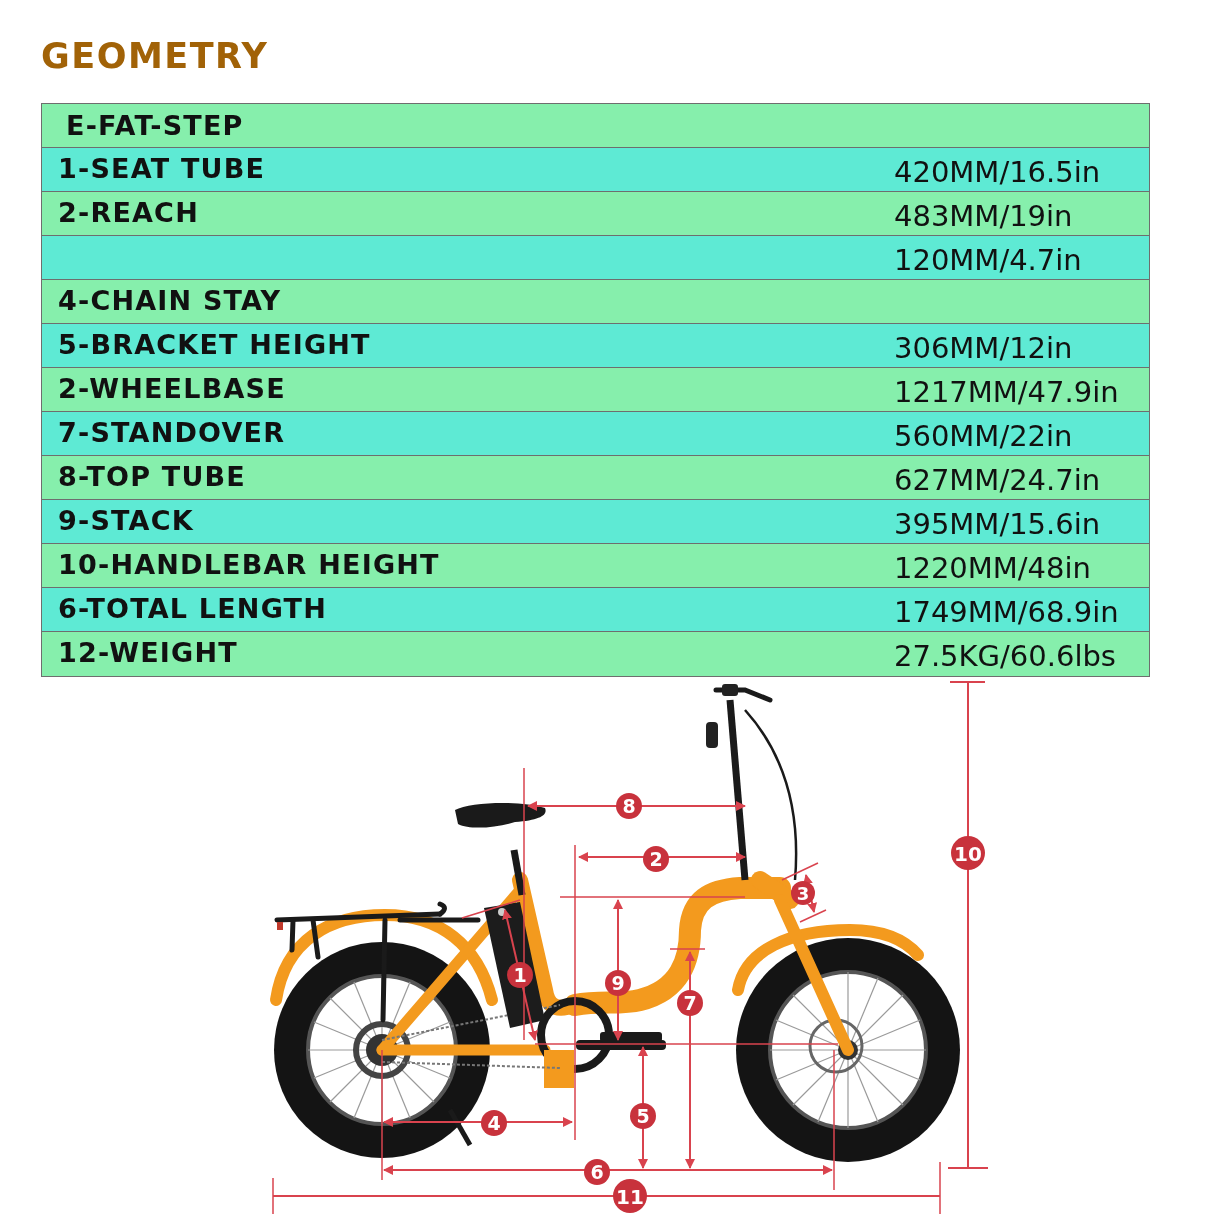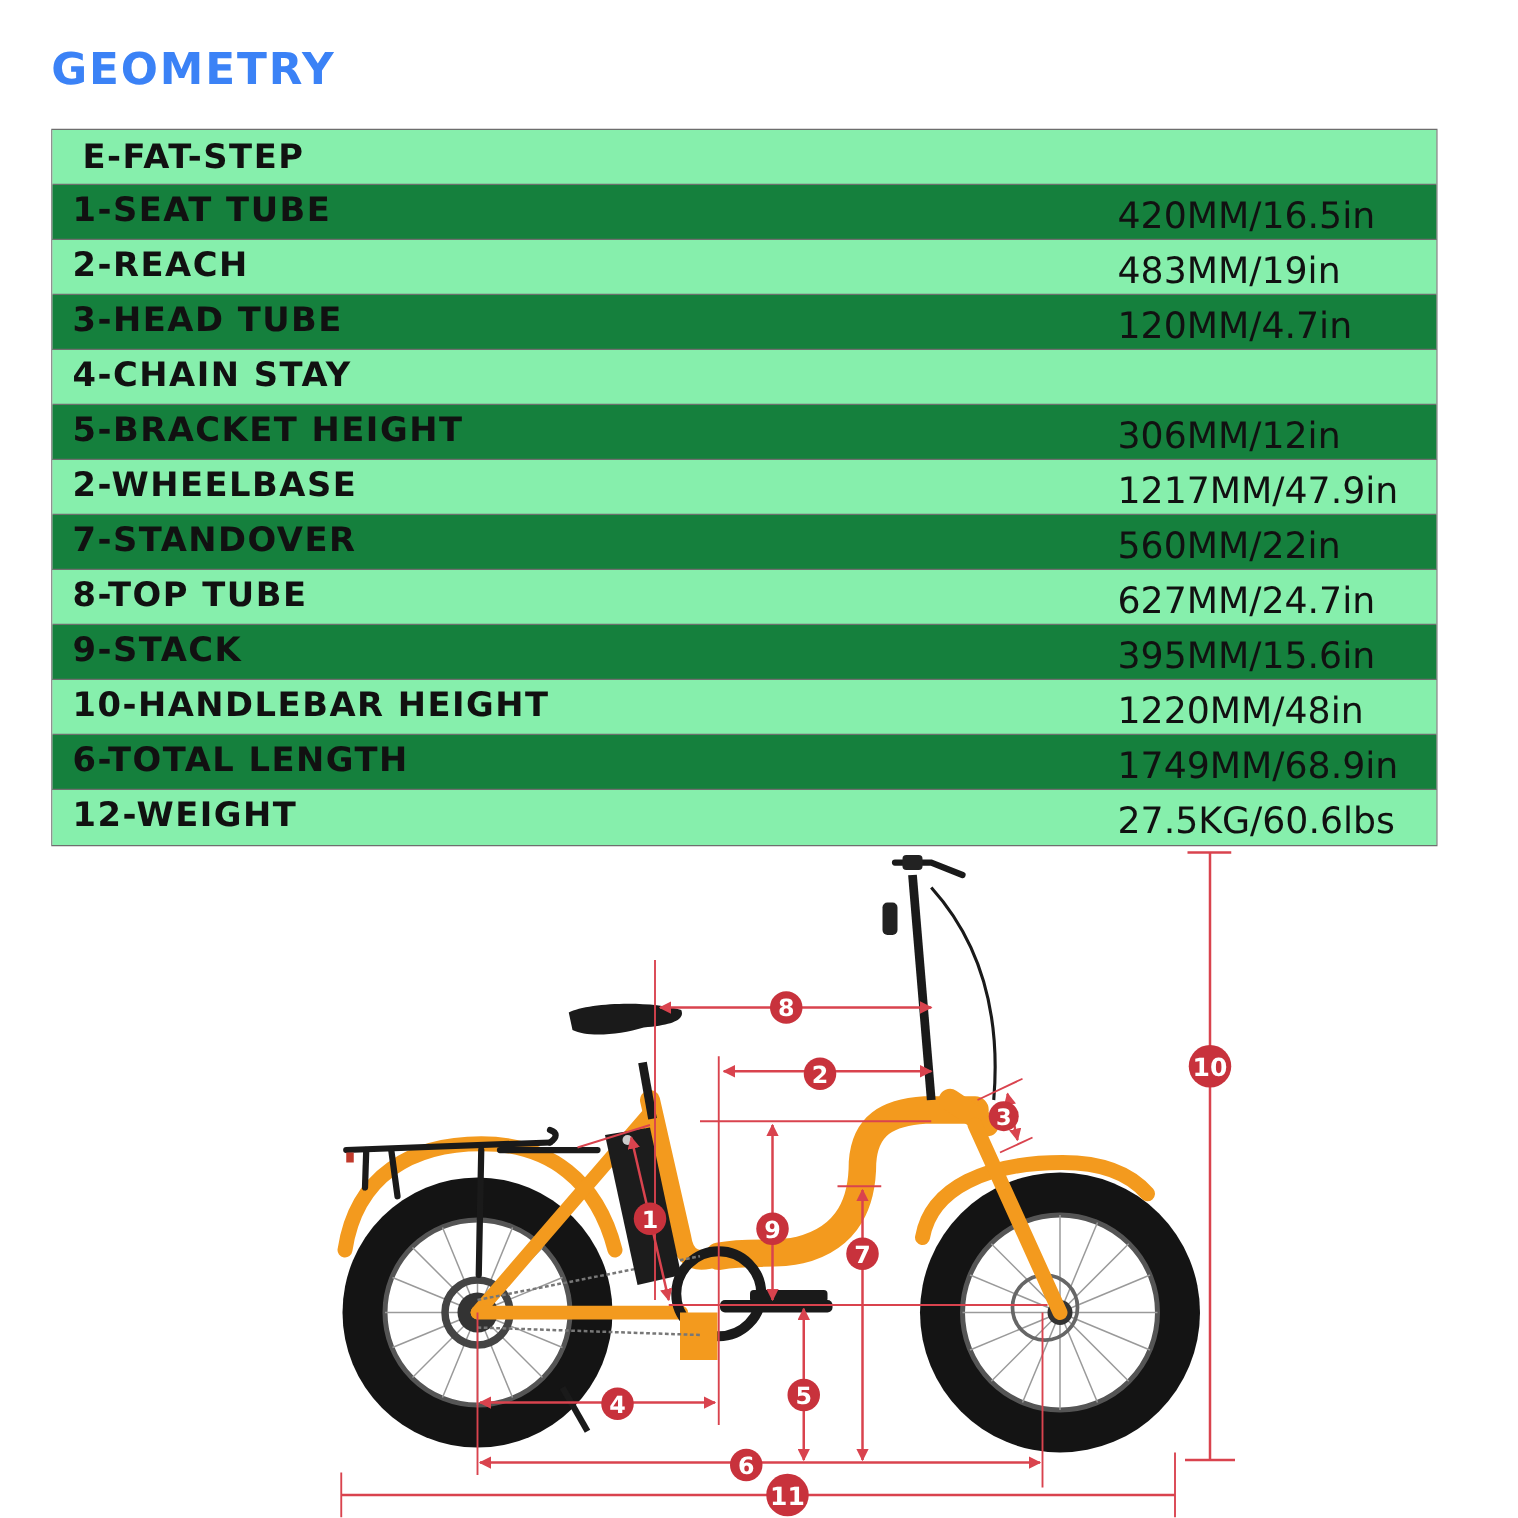--- a/index.html
+++ b/index.html
@@ -1,22 +1,22 @@
 <!DOCTYPE html>
 <html><head>
 <meta charset="utf-8">
 <style>
   html, body { margin:0; padding:0; background:#ffffff; }
   body { width:1214px; height:1214px; position:relative; overflow:hidden; font-family:"DejaVu Sans", sans-serif; }
-  .title { position:absolute; left:41px; top:36px; font-size:35px; font-weight:bold; letter-spacing:1.5px; color:#3b82f6; }
+  .title { position:absolute; left:41px; top:36px; font-size:35px; font-weight:bold; letter-spacing:1.5px; color:#a16207; }
   .geo-table { position:absolute; left:41px; top:103px; width:1109px; border:1.5px solid #6e6e6e; box-sizing:border-box; }
   .row { height:44px; border-bottom:1.5px solid #6e6e6e; box-sizing:border-box; position:relative; }
   .row:last-child { border-bottom:none;padding-left:26px; }
   .row.gray { background:#86efac; }
-  .row.white { background:#15803d; }
+  .row.white { background:#5eead4; }
   .label { position:absolute; left:16px; top:5px; font-size:27px; font-weight:bold; letter-spacing:1.2px; color:#111; white-space:nowrap; }
   .header .label { left:24px; top:6px; }
   .value { position:absolute; left:852px; top:7px; font-size:29px; font-weight:normal; color:#111; white-space:nowrap; }
   .diagram { position:absolute; left:0; top:672px; width:1214px; height:542px; }
   .badge-text { font-family:"DejaVu Sans", sans-serif; font-weight:bold; fill:#fff; }
 </style>
 </head>
 <body>
 
 <div class="title">GEOMETRY</div>
@@ -27,21 +27,20 @@
   </div>
   <div class="row white">
     <span class="label">1-SEAT TUBE</span>
     <span class="value">420MM/16.5in</span>
   </div>
   <div class="row gray">
     <span class="label">2-REACH</span>
     <span class="value">483MM/19in</span>
   </div>
   <div class="row white">
-    <span class="label">3-HEAD TUBE</span>
     <span class="value">120MM/4.7in</span>
   </div>
   <div class="row gray">
     <span class="label">4-CHAIN STAY</span>
   </div>
   <div class="row white">
     <span class="label">5-BRACKET HEIGHT</span>
     <span class="value">306MM/12in</span>
   </div>
   <div class="row gray">

